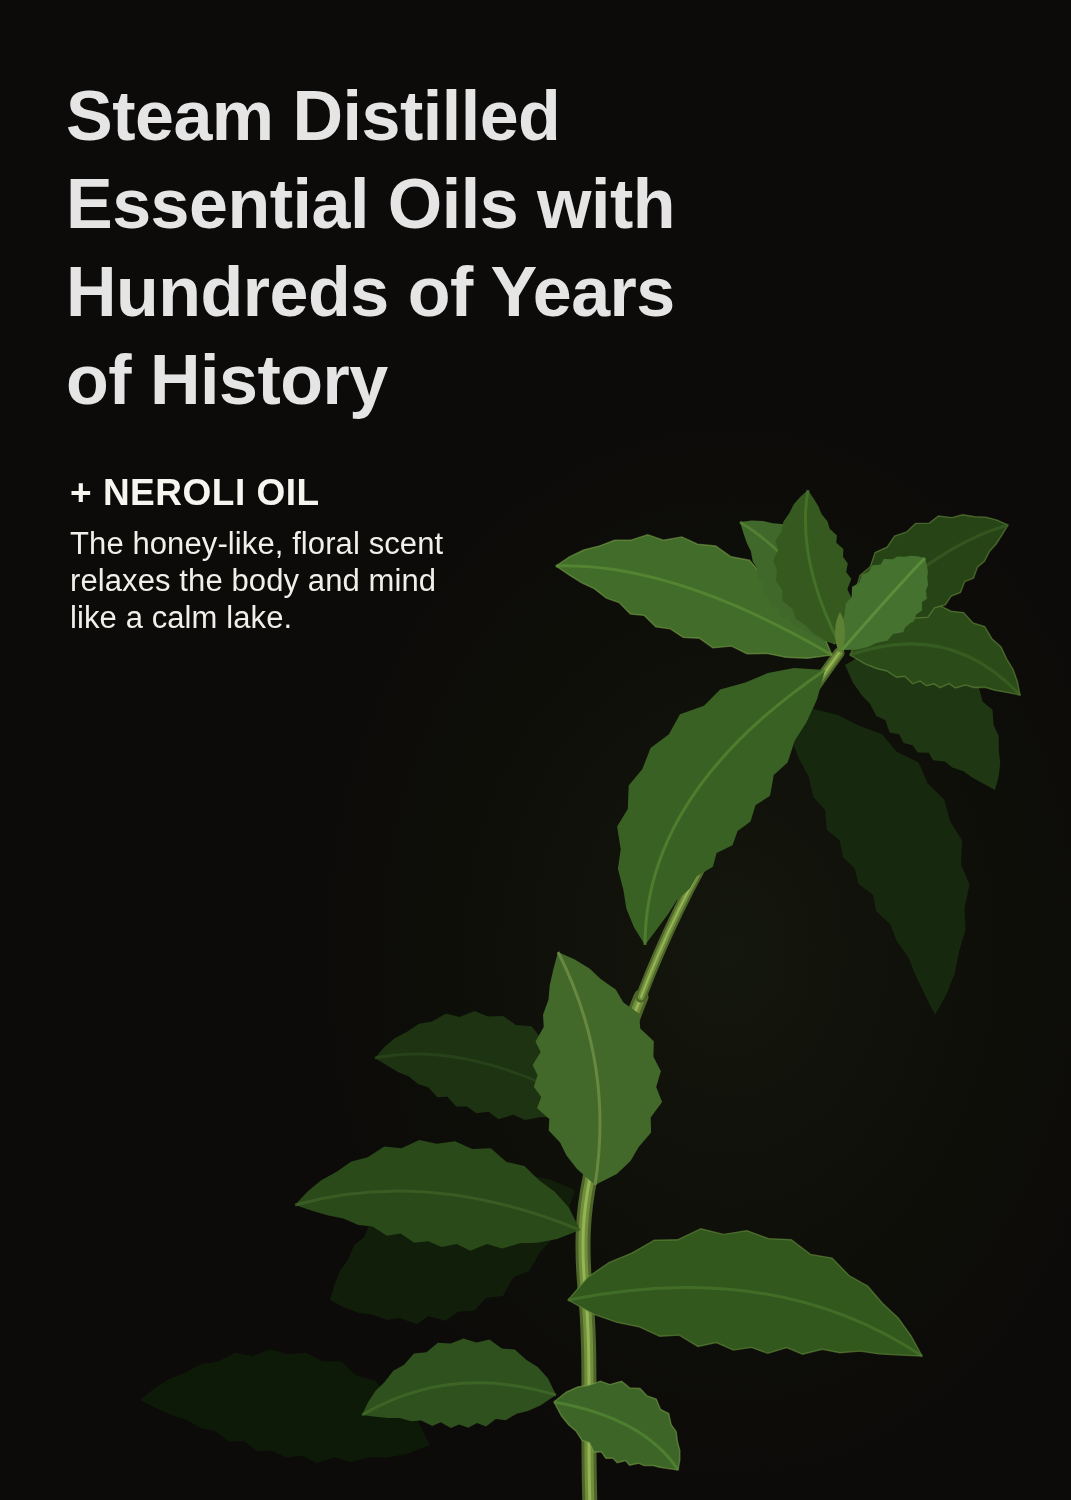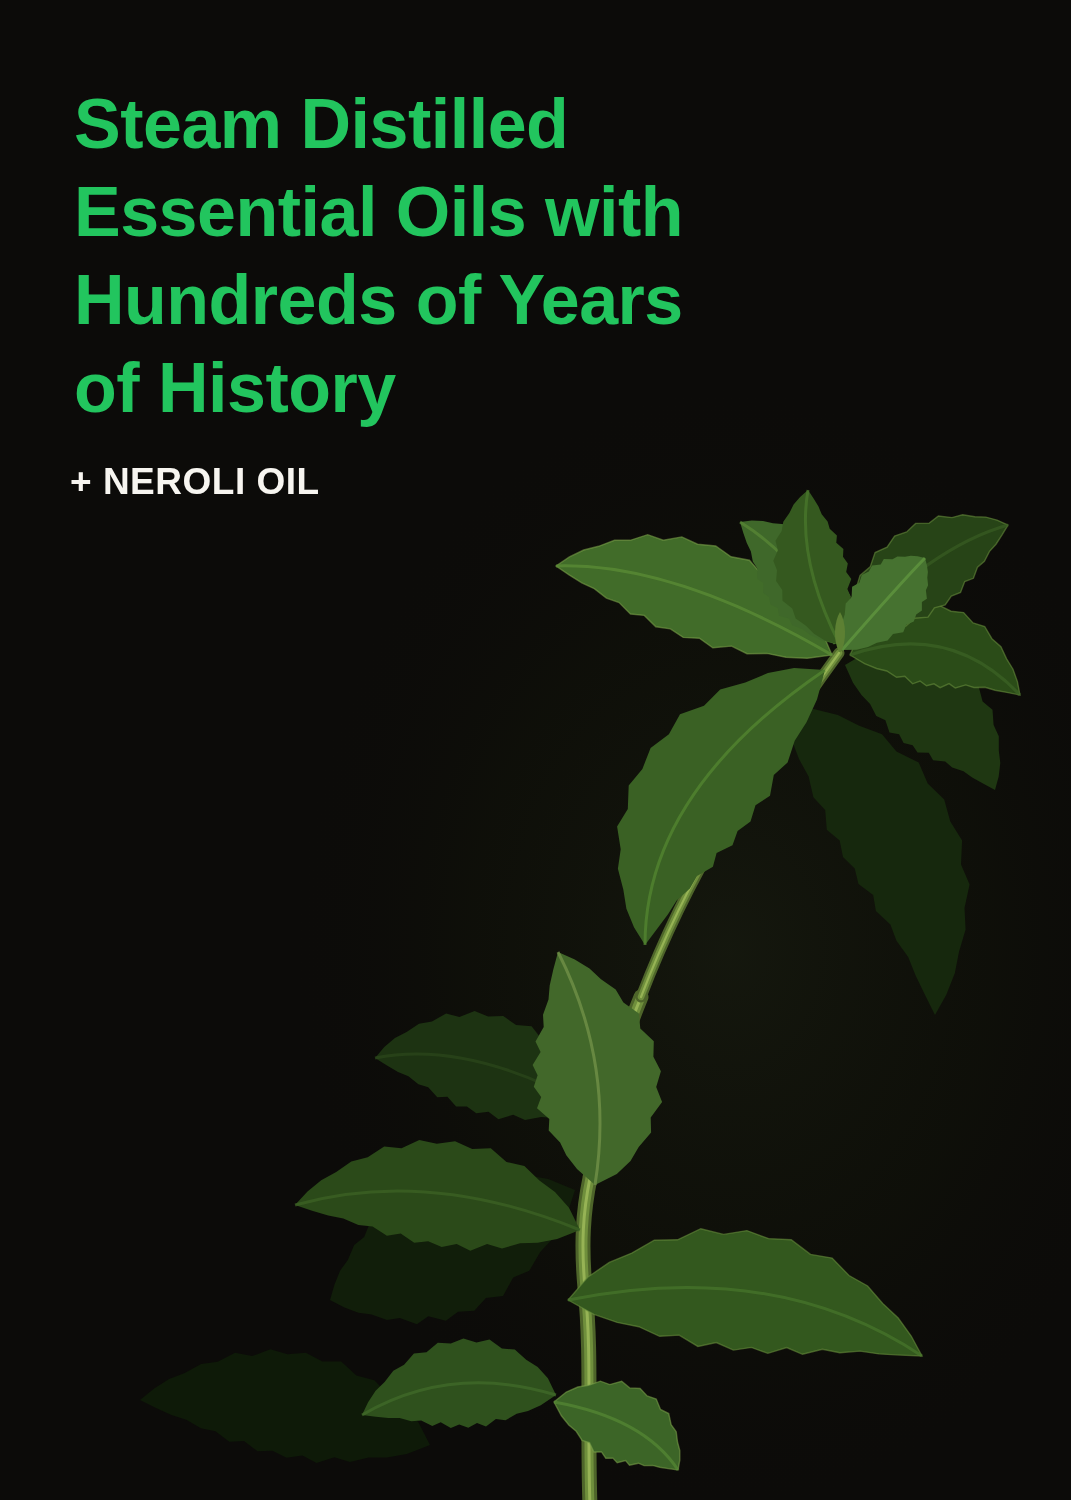--- a/index.html
+++ b/index.html
@@ -21,27 +21,27 @@
     left: 0;
     top: 0;
     width: 1071px;
     height: 1500px;
     display: block;
   }
   .headline {
     position: absolute;
     left: 66px;
     top: 72px;
-    margin: 8px;
+    margin: 0;
     font-size: 70px;
     line-height: 88px;
     font-weight: 700;
     letter-spacing: -0.5px;
     white-space: pre-line;
-    color: #22c55e;
+    color: #e5e5e5;
   }
   .oil {
     position: absolute;
     left: 70px;
   }
   .oil h2 {
     margin: 0 0 9px 0;
     font-size: 37px;
     line-height: 46px;
     font-weight: 700;
@@ -50,21 +50,21 @@
   }
   .oil p {
     margin: 0;
     font-size: 31px;
     line-height: 37px;
     font-weight: 400;
     letter-spacing: 0.1px;
     white-space: pre-line;
     color: #f1efe9;
   }
-  .oil-neroli { top: 459px; }
+  .oil-neroli { top: 470px; }
   .oil-patchouli { top: 671px; }
 </style>
 </head>
 <body>
 
 <div class="page">
 
   <svg id="plantSvg" class="plant" viewBox="0 0 1071 1500" xmlns="http://www.w3.org/2000/svg">
     <defs>
       <radialGradient id="glow" cx="50%" cy="50%" r="50%">
@@ -115,18 +115,21 @@
       </g>
   </svg>
 
   <h1 class="headline">Steam Distilled
 Essential Oils with
 Hundreds of Years
 of History</h1>
 
   <section class="oil oil-neroli">
     <h2>+ NEROLI OIL</h2>
+    <p>The honey-like, floral scent
+relaxes the body and mind
+like a calm lake.</p>
   </section>
 
   <section class="oil oil-patchouli">
   </section>
 
 </div>
 
 </body></html>

